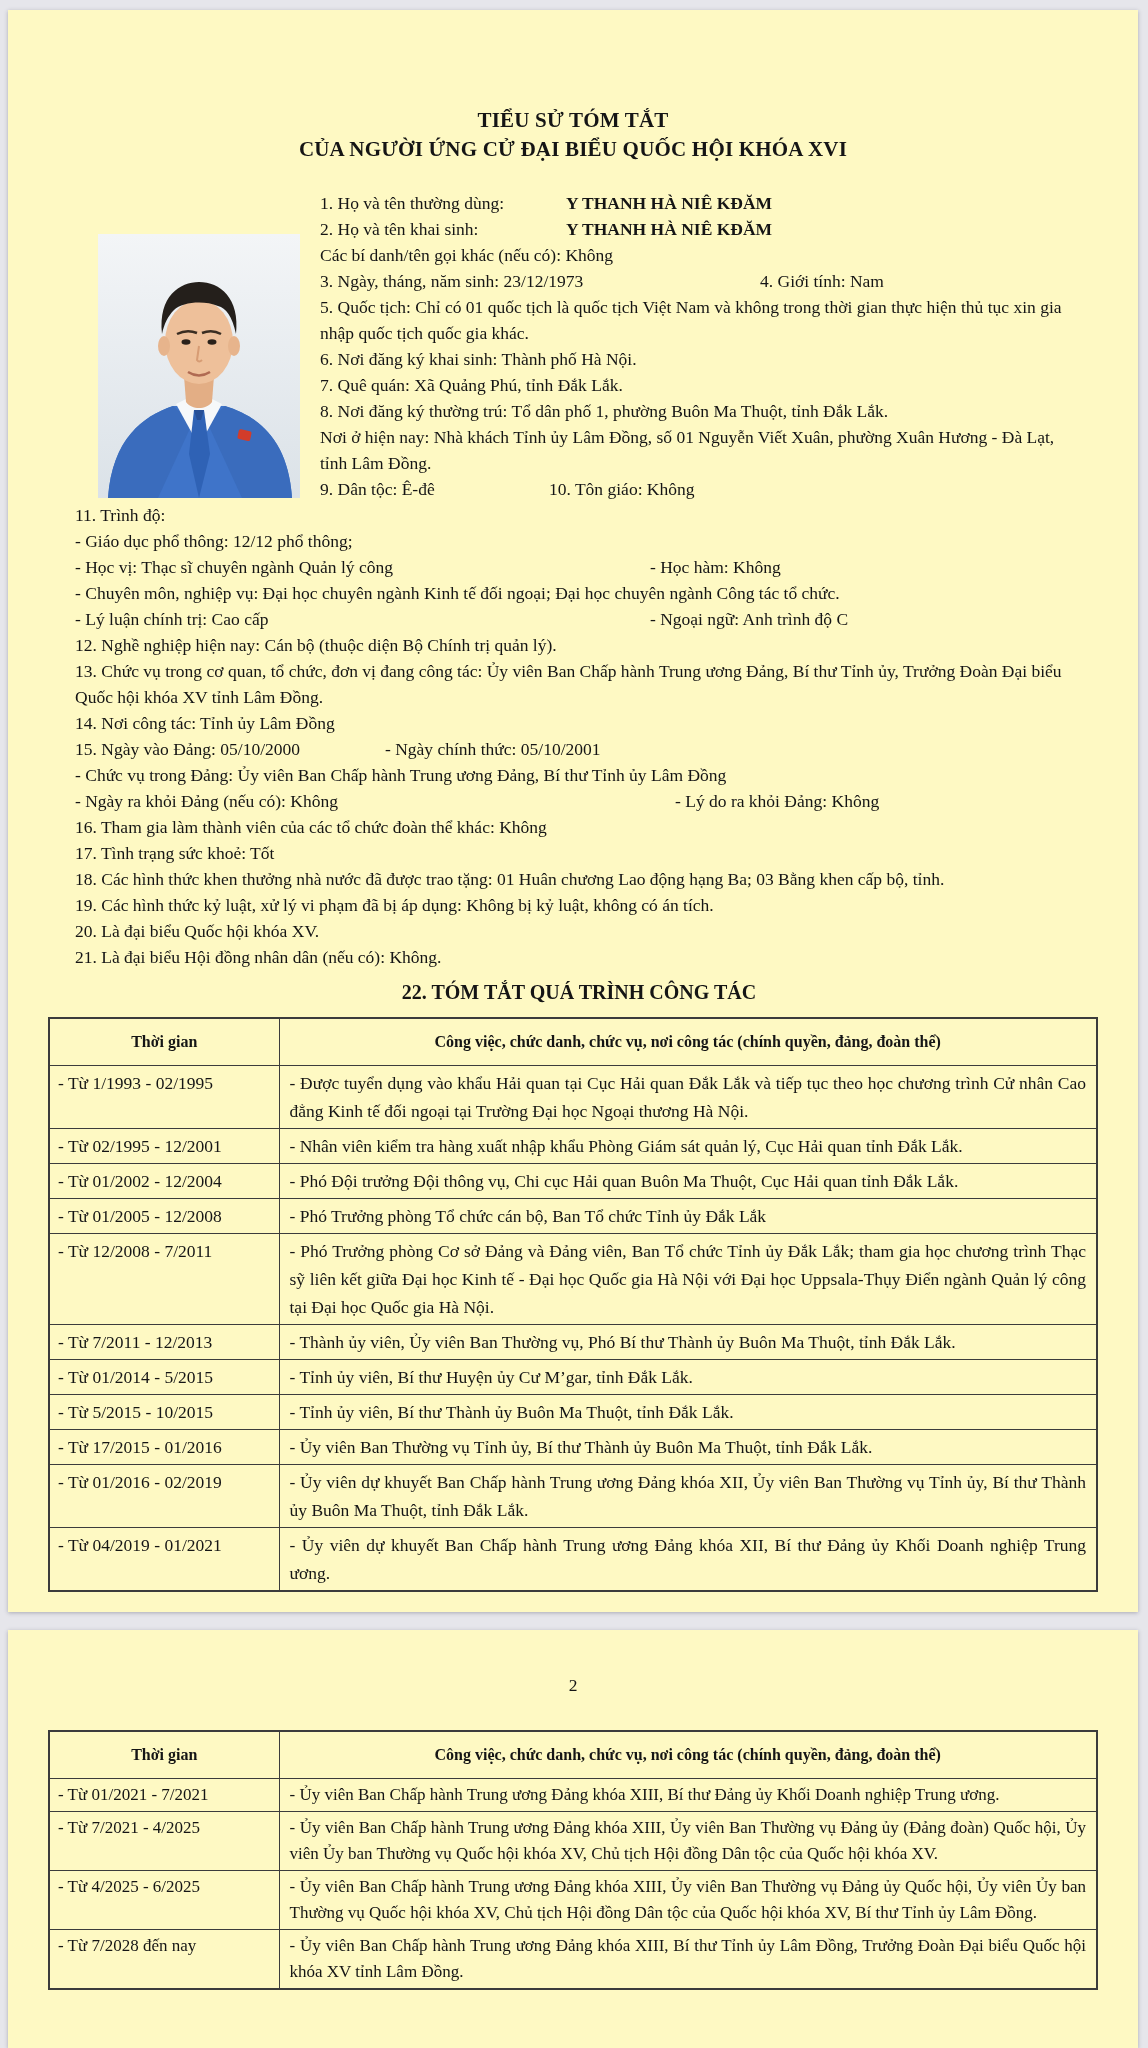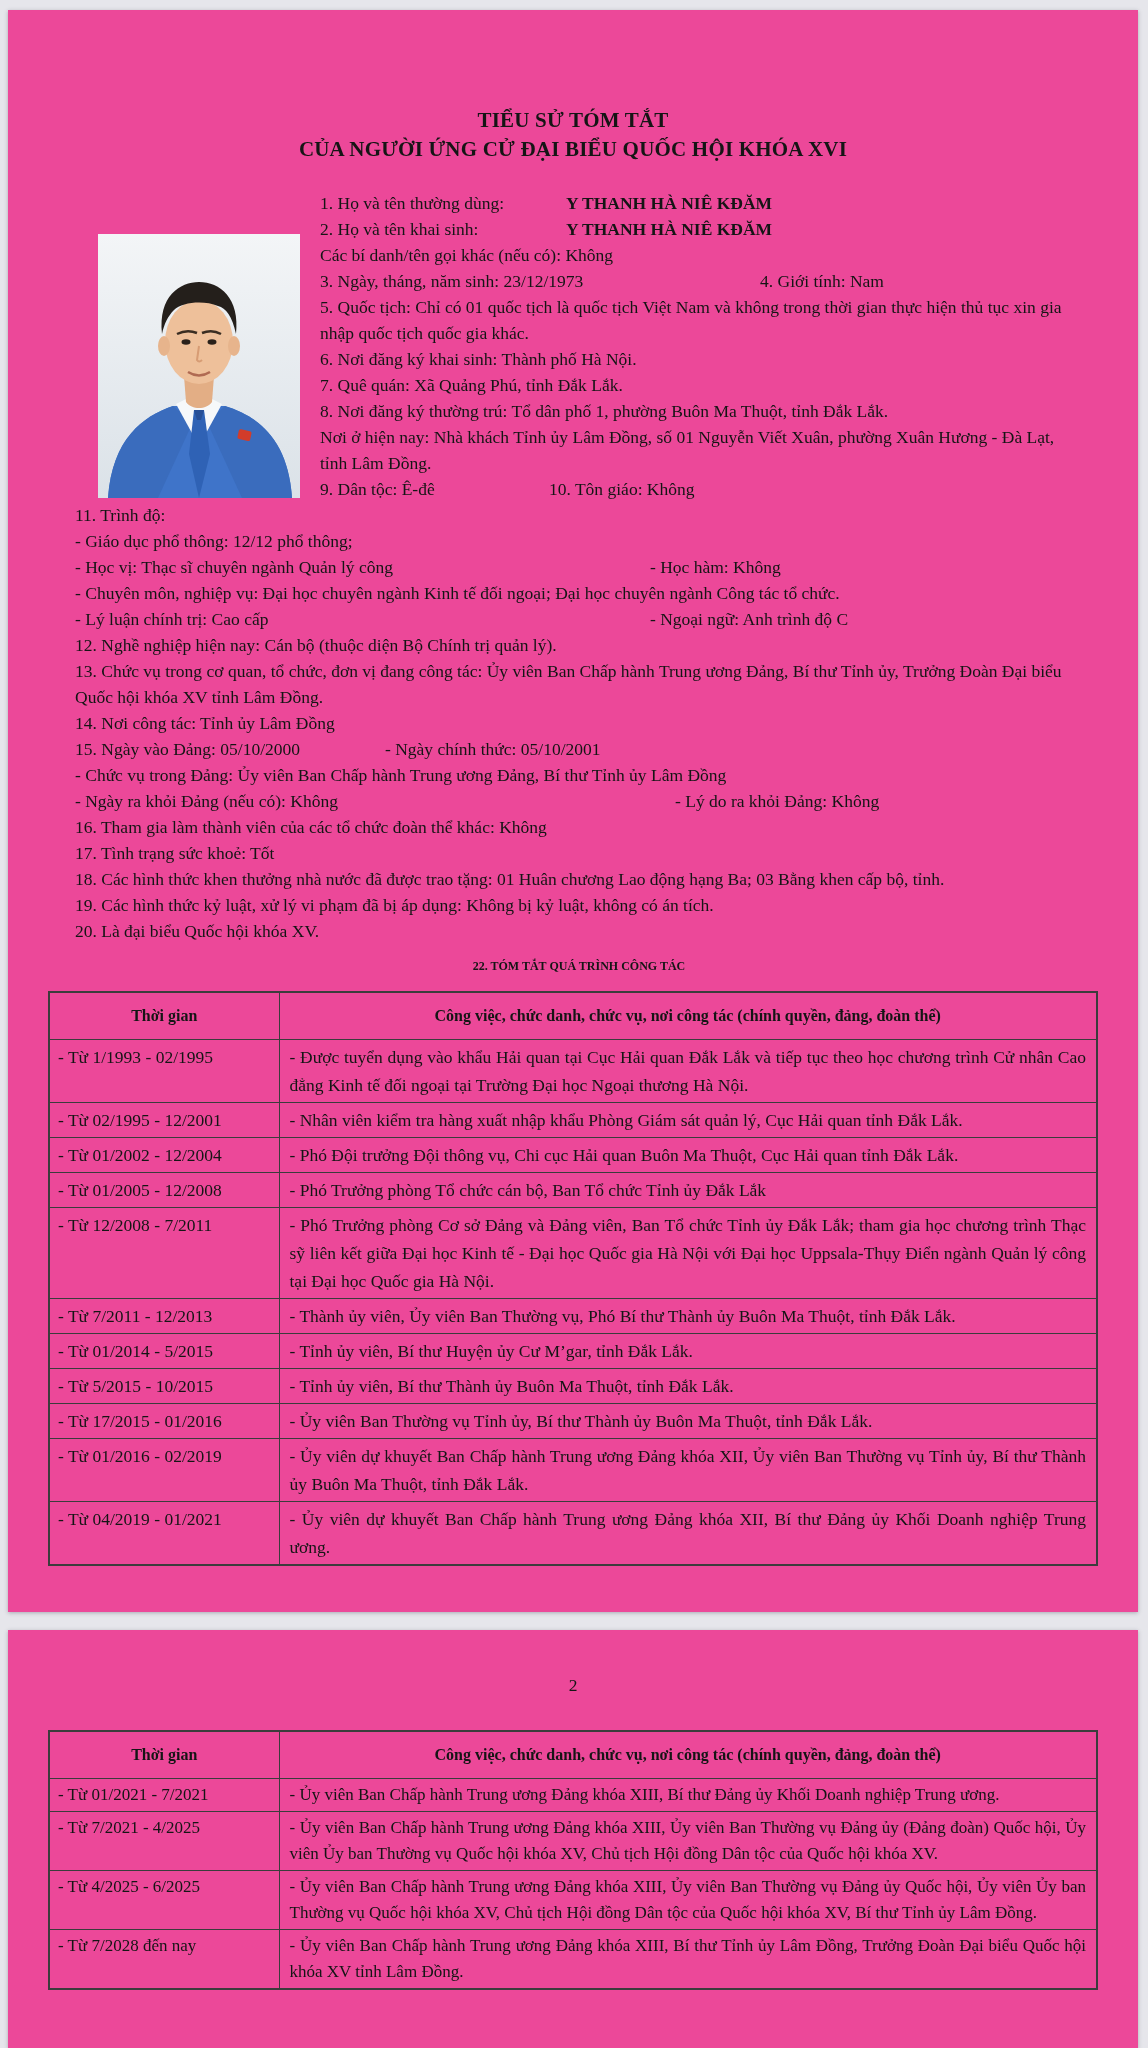--- a/index.html
+++ b/index.html
@@ -3,21 +3,21 @@
 <meta charset="utf-8">
 <style>
   html,body{margin:0;padding:0;}
   body{
     width:1148px;height:2048px;overflow:hidden;position:relative;
     background:#e6e6eb;
     font-family:"Liberation Serif","DejaVu Serif",serif;
     color:#151515;
   }
   .page{
-    position:absolute;left:8px;width:1130px;background:#ec4899;
+    position:absolute;left:8px;width:1130px;background:#fef9c3;
     box-shadow:0 1px 4px rgba(60,60,80,.35);
   }
   #page1{top:10px;height:1602px;}
   #page2{top:1630px;height:418px;}
 
   .doc-title{
     text-align:center;font-weight:bold;font-size:21px;line-height:29px;
     padding-top:96px;letter-spacing:.2px;
   }
   .content{padding:0 55px 0 67px;}
@@ -35,21 +35,21 @@
   .pair .c1{flex:0 0 auto;}
   .lbl-val .lbl{display:inline-block;width:246px;}
   .bold{font-weight:bold;}
   .w440{width:440px;}
   .w229{width:229px;}
   .w575{width:575px;}
   .w310{width:310px;}
   .w600{width:600px;}
 
   .sec22{
-    text-align:center;font-weight:bold;font-size:12px;
+    text-align:center;font-weight:bold;font-size:20px;
     margin-top:9px;line-height:26px;
   }
 
   table.career{
     border-collapse:collapse;margin:12px 40px 0 40px;width:1050px;
     table-layout:fixed;
   }
   table.career th,table.career td{
     border:1px solid #3c3c3c;
   }
@@ -163,20 +163,21 @@
         <div class="line">- Chức vụ trong Đảng: Ủy viên Ban Chấp hành Trung ương Đảng, Bí thư Tỉnh ủy Lâm Đồng</div>
         <div class="line pair">
             <span class="c1 w600">- Ngày ra khỏi Đảng (nếu có): Không</span>
             <span>- Lý do ra khỏi Đảng: Không</span>
           </div>
         <div class="line">16. Tham gia làm thành viên của các tổ chức đoàn thể khác: Không</div>
         <div class="line">17. Tình trạng sức khoẻ: Tốt</div>
         <div class="line">18. Các hình thức khen thưởng nhà nước đã được trao tặng: 01 Huân chương Lao động hạng Ba; 03 Bằng khen cấp bộ, tỉnh.</div>
         <div class="line">19. Các hình thức kỷ luật, xử lý vi phạm đã bị áp dụng: Không bị kỷ luật, không có án tích.</div>
         <div class="line">20. Là đại biểu Quốc hội khóa XV.</div>
+        <div class="line">21. Là đại biểu Hội đồng nhân dân (nếu có): Không.</div>
       </div>
     </div>
 
     <div class="sec22">22. TÓM TẮT QUÁ TRÌNH CÔNG TÁC</div>
   </div>
 
   <table class="career">
     <colgroup>
         <col class="c-time">
         <col>

